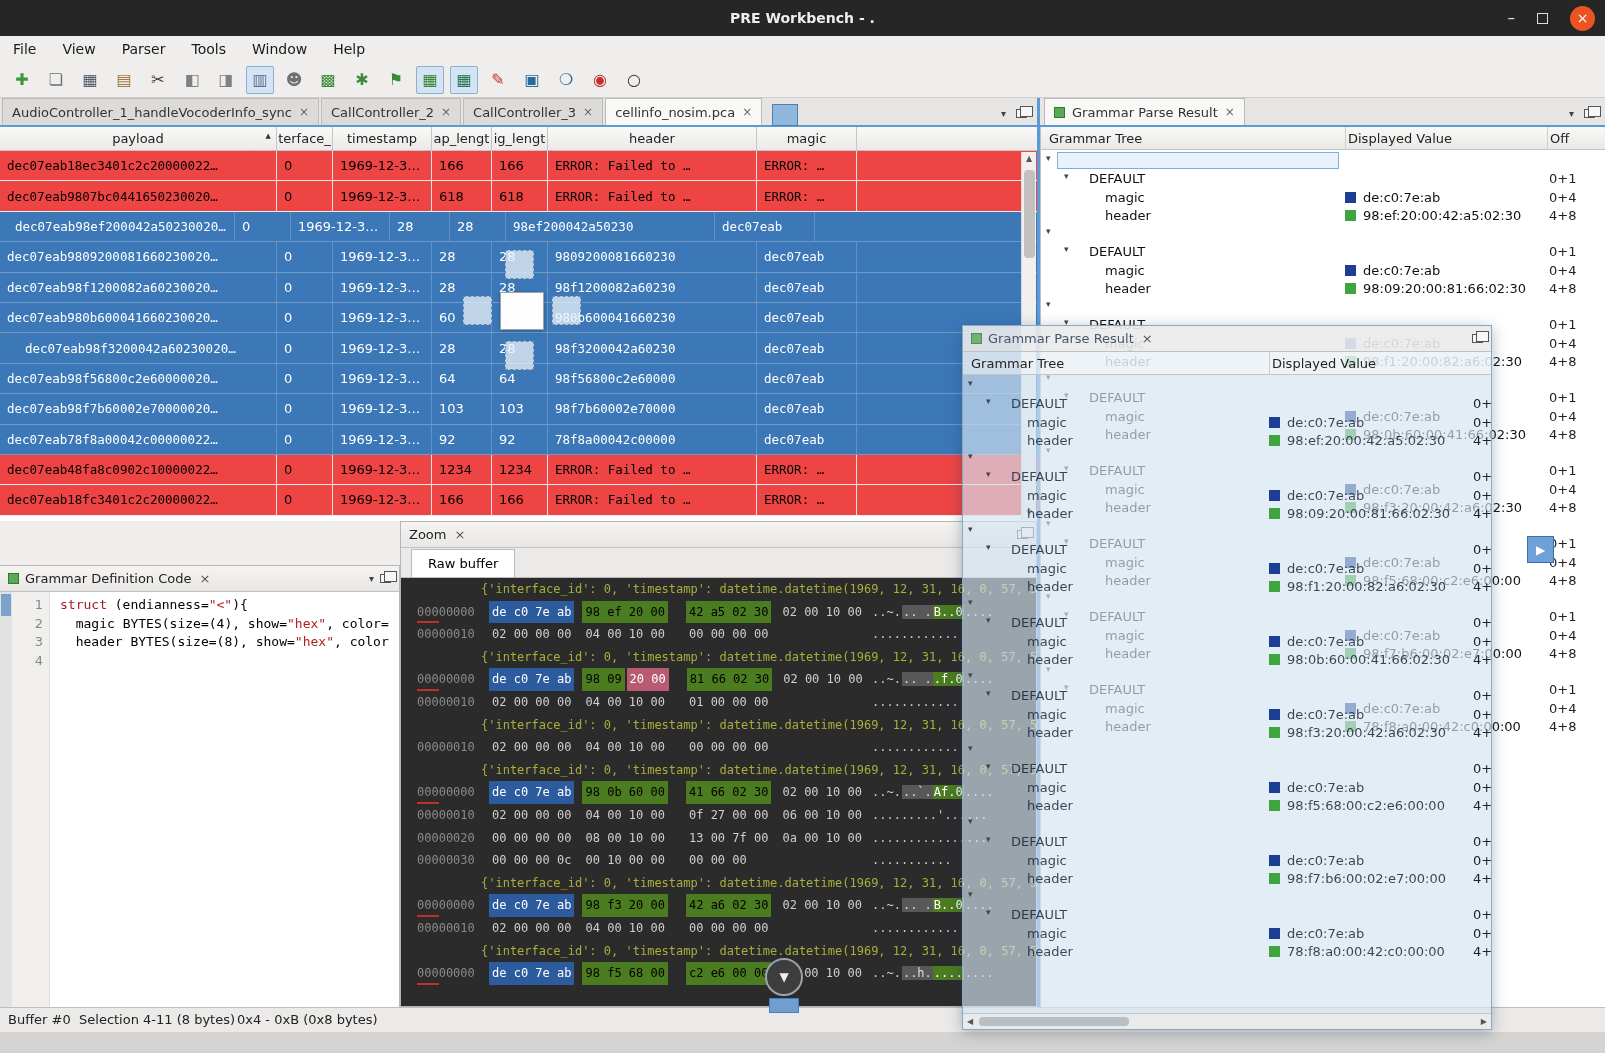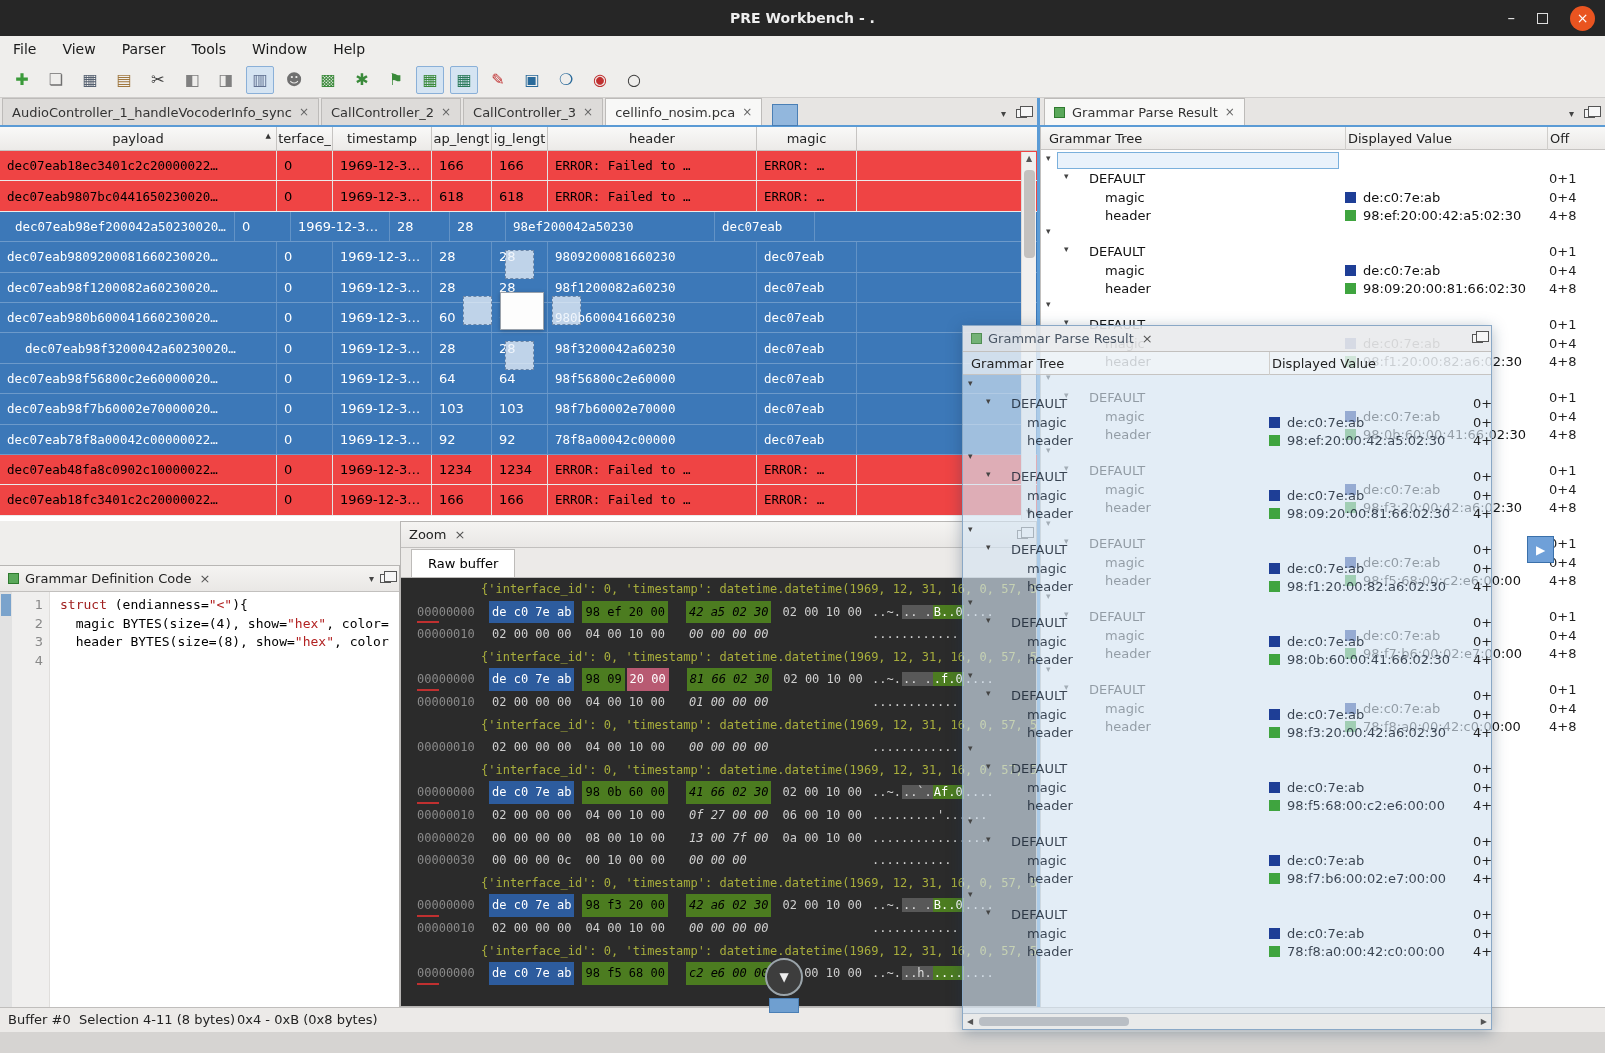--- a/index.html
+++ b/index.html
@@ -104,21 +104,21 @@
   #ztabrow { height:30px; background:#eceae8; border-bottom:1px solid #bdbbb9; display:flex; align-items:flex-end; padding-left:10px; }
   #ztab { height:28px; padding:0 16px; background:#fff; border:1px solid #bdbbb9; border-bottom:none;
           display:flex; align-items:center; font-size:13px; }
   #hexwrap { position:absolute; left:0; top:56px; right:0; bottom:0; background:#2b2b2b; overflow:hidden;
              font-family:"DejaVu Sans Mono", monospace; font-size:12px; }
   .hxline { height:22.6px; line-height:22.6px; padding-left:16px; white-space:pre; position:relative; color:#cfcfcf; }
   .hxline.note { color:#a8ae3c; padding-left:80px; }
   .hxoff { display:inline-block; width:64px; color:#8a8a8a; }
   .hxoff.mark { background:linear-gradient(#c03030,#c03030) left bottom/22px 2px no-repeat; }
   .hxg { display:inline-block; padding:0 3px; margin-left:8px; }
-  .hxg.gap { margin-left:18px;font-style:italic; }
+  .hxg.gap { margin-left:18px; }
   .hxg.magic { background:var(--hex-magic-bg); color:#fff; }
   .hxg.hdr { background:var(--hex-header-bg); color:#000000; }
   .hxg.cursor { background:var(--hex-cursor-bg); color:#fff; margin-left:2px; }
   .hxascii { position:absolute; left:470px; top:0; }
   .aseg { padding:0 1px; }
   .aseg.dim { background:#585858; color:#ddd; }
   .aseg.ahdr { background:var(--hex-header-bg); color:#fff; }
 
   
   #rpstrip { position:absolute; left:1040px; top:98px; width:565px; height:29px; background:#e7e5e3;

